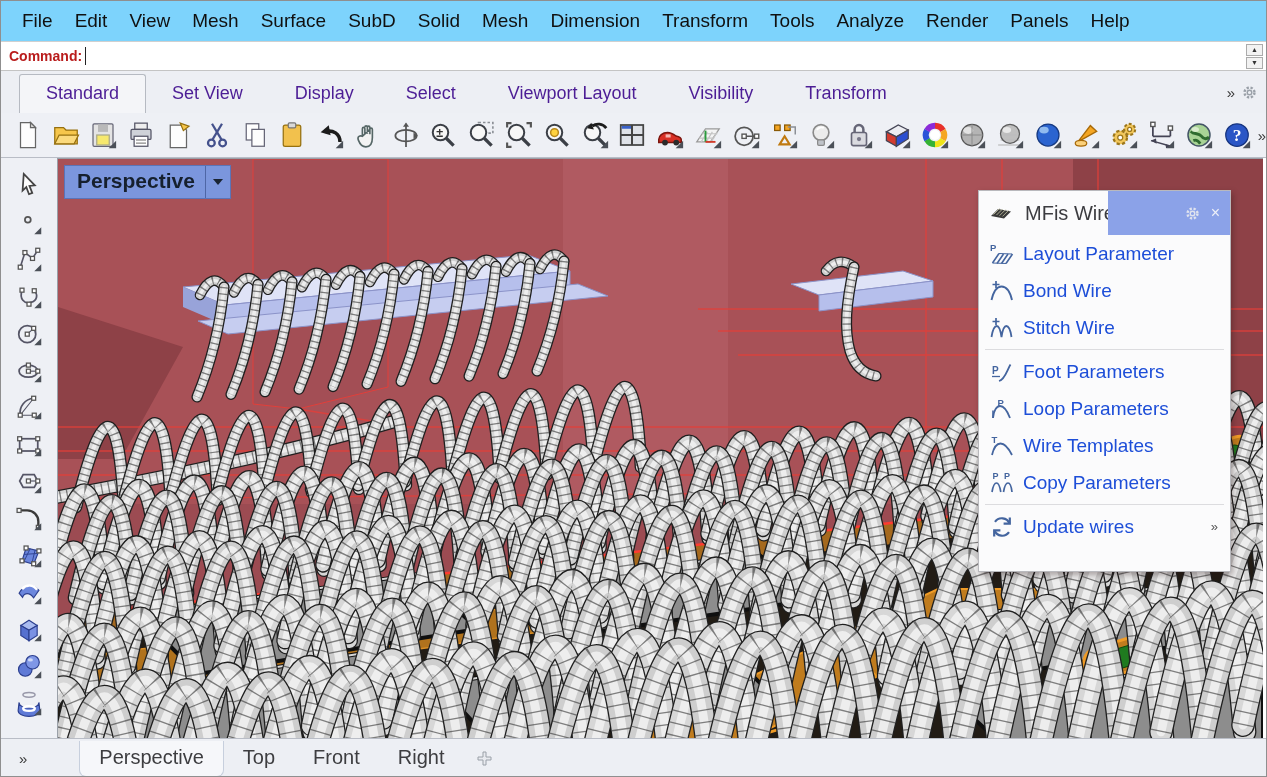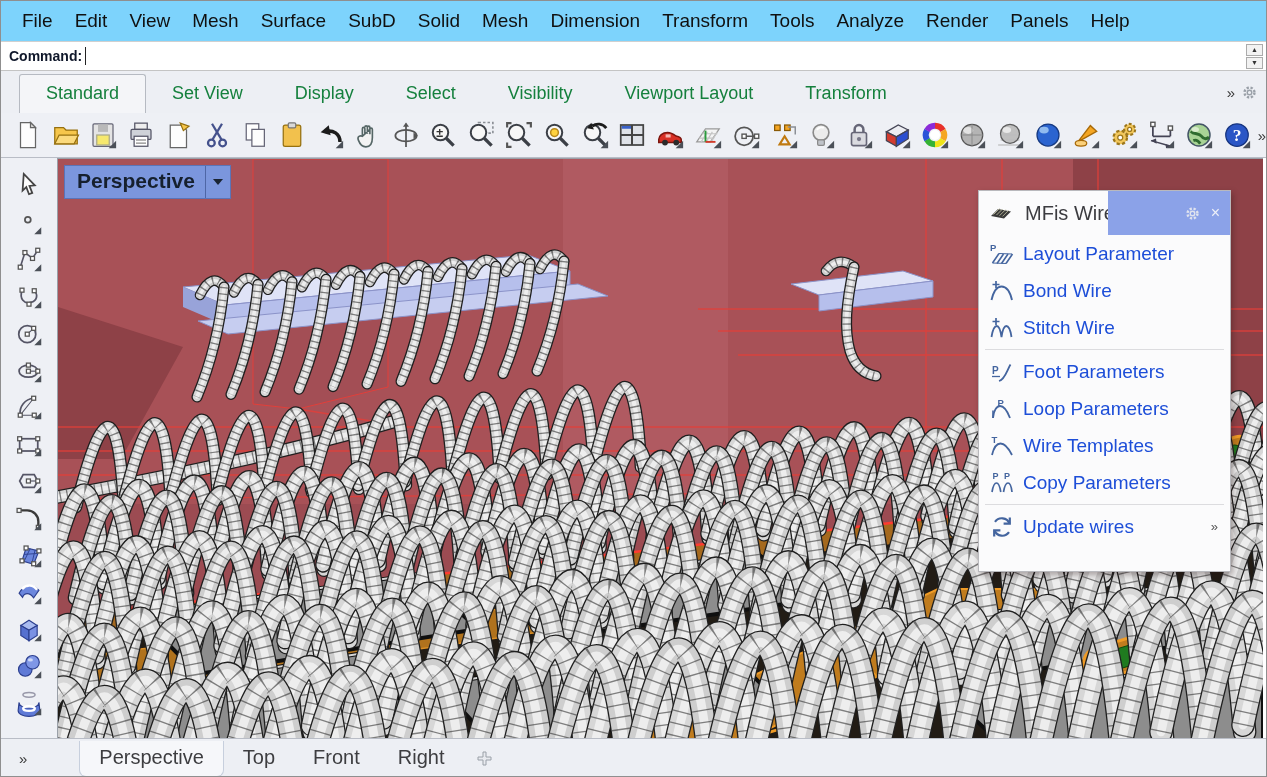--- a/index.html
+++ b/index.html
@@ -10,30 +10,30 @@
     font-family:"Liberation Sans", sans-serif; user-select:none;
   }
   
   .menubar { position:absolute; left:0; top:0; width:100%; height:40px;
     background:#7dd3fc; display:flex; align-items:center; padding-left:10px; gap:0; }
   .menu-item { font-size:19px; color:#101010; padding:0 11px; cursor:default; }
   
   .cmdbar { position:absolute; left:0; top:40px; width:100%; height:30px;
     background:#fff; border-top:1px solid #d0d0d0; border-bottom:1px solid #c4c4c4;
     display:flex; align-items:center; }
-  .cmd-label { font-size:14px; font-weight:bold; color:#0f172a; padding-left:8px; }
+  .cmd-label { font-size:14px; font-weight:bold; color:#b91c1c; padding-left:8px; }
   .cmd-caret { width:1px; height:18px; background:#222; margin-left:3px; }
   .cmd-spinner { position:absolute; right:3px; top:2px; width:17px; height:25px;
     display:flex; flex-direction:column; gap:1px; }
   .cmd-spinner .sp { flex:1; border:1px solid #ababab; background:#f2f2f2;
     font-size:7px; line-height:9px; text-align:center; color:#333; }
   
   .tabrow { position:absolute; left:0; top:70px; width:100%; height:42px;
     background:#edeff4; display:flex; align-items:flex-end; padding-left:18px; }
-  .tr-tab { font-size:18px; color:#15803d; padding:8px 26px 9px 26px; cursor:default; }
+  .tr-tab { font-size:18px; color:#4c1d95; padding:8px 26px 9px 26px; cursor:default; }
   .tr-tab.active { background:#f4f5f8; border:1px solid #b6bac2; border-bottom:none;
     border-radius:3px 3px 0 0; }
   .tabrow-right { position:absolute; right:8px; top:0; height:100%;
     display:flex; align-items:center; gap:6px; }
   .tr-overflow { font-size:15px; color:#3a3a3a; }
   
   .toolbar { position:absolute; left:0; top:112px; width:100%; height:45px;
     background:#eef0f5; border-bottom:1px solid #b9bdc6; display:flex;
     align-items:center; padding-left:8px; }
   .tbtn { width:38px; height:38px; display:flex; align-items:center;
@@ -112,22 +112,22 @@
       <div class="sp">▲</div>
       <div class="sp">▼</div>
     </div>
   </div>
 
   <div class="tabrow" id="tabrow">
       <span class="tr-tab active">Standard</span>
       <span class="tr-tab">Set View</span>
       <span class="tr-tab">Display</span>
       <span class="tr-tab">Select</span>
+      <span class="tr-tab">Viewport Layout</span>
       <span class="tr-tab">Visibility</span>
-      <span class="tr-tab">Viewport Layout</span>
       <span class="tr-tab">Transform</span>
       <span class="tabrow-right">
         <span class="tr-overflow">»</span>
         <span>
           <svg width="17" height="17" viewBox="0 0 24 24">
             <circle cx="12" cy="12" r="7" fill="none" stroke="#9aa0a8" stroke-width="3.4" stroke-dasharray="3.2 2.4"></circle>
             <circle cx="12" cy="12" r="3.2" fill="none" stroke="#9aa0a8" stroke-width="2"></circle>
           </svg>
         </span>
       </span>

